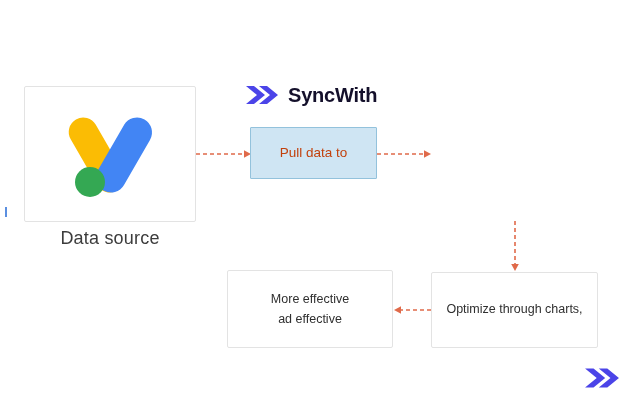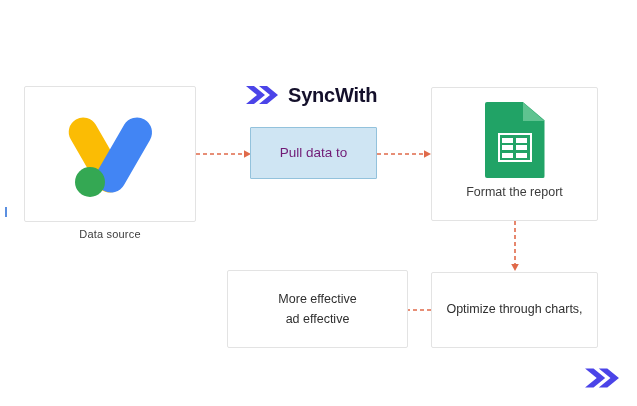--- a/index.html
+++ b/index.html
@@ -38,21 +38,21 @@
     width: 172px;
     height: 136px;
     flex-direction: column;
   }
   #data-source-caption {
     position: absolute;
     left: 24px;
     top: 228px;
     width: 172px;
     text-align: center;
-    font-size: 11px;
+    font-size: 18px;
     color: #3c3c3c;
     letter-spacing: .2px;
   }
 
   
   .gads-logo {
     position: relative;
     width: 96px;
     height: 96px;
   }
@@ -114,21 +114,21 @@
   #pull-data-box {
     left: 250px;
     top: 127px;
     width: 127px;
     height: 52px;
     background: #cfe5f3;
     border: 1px solid #93c2dc;
     border-radius: 1px;
     flex-direction: column;
     font-size: 13.5px;
-    color: #701a75;
+    color: #c2410c;
     line-height: 1.45;
   }
 
   
   #format-report-box {
     left: 431px;
     top: 87px;
     width: 167px;
     height: 134px;
     flex-direction: column;
@@ -187,21 +187,21 @@
     width: 167px;
     height: 76px;
     flex-direction: column;
     font-size: 12.5px;
     color: #2f2f2f;
     line-height: 1.55;
   }
   #more-effective-box {
     left: 227px;
     top: 270px;
-    width: 181px;
+    width: 166px;
     height: 78px;
     flex-direction: column;
     font-size: 12.5px;
     color: #2f2f2f;
     line-height: 1.6;
   }
 
   
   .conn {
     position: absolute;
@@ -260,35 +260,20 @@
     <span>Pull data to</span>
   </div>
 
   <div class="conn" style="left:377px; top:148px;">
     <svg width="58" height="12" viewBox="0 0 58 12">
       <line x1="0" y1="6" x2="47" y2="6" stroke="#e06a4a" stroke-width="1.6" stroke-dasharray="4,3"></line>
       <polygon points="47,2.2 54,6 47,9.8" fill="#e06a4a"></polygon>
     </svg>
   </div>
 
-  <div class="box" id="format-report-box">
-    <div class="sheets-icon">
-      <div class="sheets-body"></div>
-      <div class="sheets-fold"></div>
-      <div class="sheets-table">
-        <div class="sheets-cell"></div>
-        <div class="sheets-cell"></div>
-        <div class="sheets-cell"></div>
-        <div class="sheets-cell"></div>
-        <div class="sheets-cell"></div>
-        <div class="sheets-cell"></div>
-      </div>
-    </div>
-    <div id="format-report-label">Format the report</div>
-  </div>
 
   <div class="conn" style="left:509px; top:221px;">
     <svg width="12" height="52" viewBox="0 0 12 52">
       <line x1="6" y1="0" x2="6" y2="43" stroke="#e06a4a" stroke-width="1.6" stroke-dasharray="4,3"></line>
       <polygon points="2.2,43 9.8,43 6,50" fill="#e06a4a"></polygon>
     </svg>
   </div>
 
   <div class="box" id="optimize-box">
     <span>Optimize through charts,</span>

